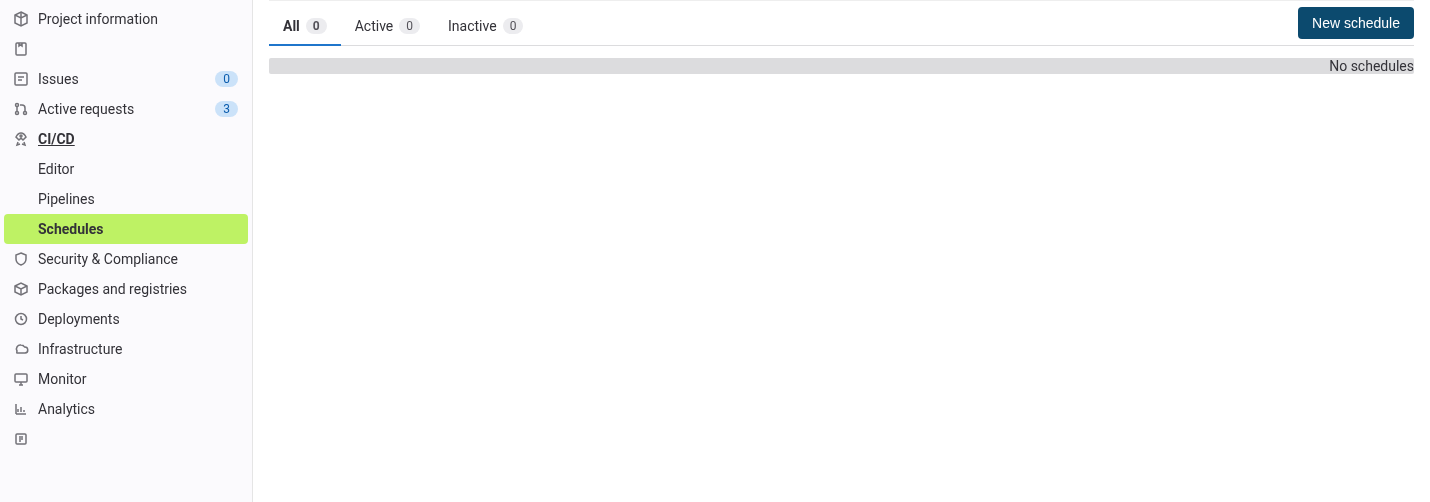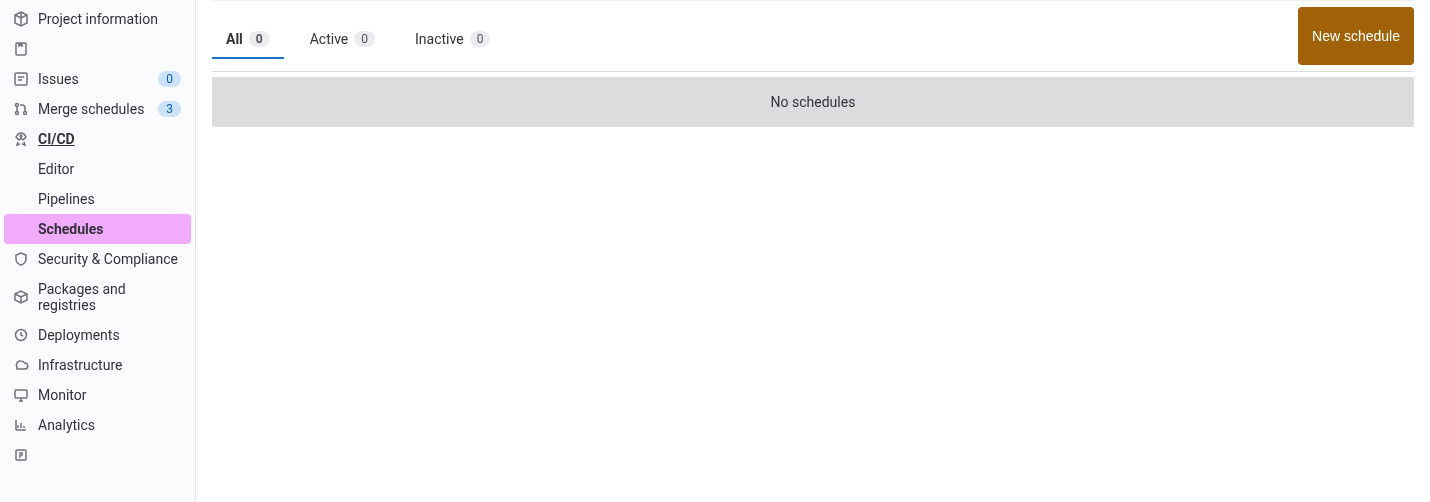--- a/index.html
+++ b/index.html
@@ -7,21 +7,21 @@
       font-family: -apple-system, BlinkMacSystemFont, "Segoe UI", Roboto, "Helvetica Neue", Arial, sans-serif;
       font-size: 14px;
       color: #333238;
       background: #fff;
       display: flex;
       width: 1430px;
       height: 502px;
       overflow: hidden;
     }
     .sidebar {
-      width: 196px;
+      width: 253px;
       background: #fbfafd;
       border-right: 1px solid #e5e5e5;
       padding-top: 4px;
       flex-shrink: 0;
     }
     .sidebar-item {
       display: flex;
       align-items: center;
       padding: 7px 14px 7px 13px;
       cursor: pointer;
@@ -47,21 +47,21 @@
       text-decoration: underline;
     }
     .sidebar-subitem {
       display: flex;
       align-items: center;
       padding: 7px 14px 7px 38px;
       cursor: pointer;
       color: #333238;
     }
     .sidebar-subitem.active {
-      background: #f0abfc;
+      background: #bef264;
       font-weight: 700;
       border-radius: 4px;
       margin: 0 4px;
       padding-left: 34px;
       padding-right: 10px;
     }
     .badge {
       background: #cbe2f9;
       color: #0b5cad;
       border-radius: 10px;
@@ -78,21 +78,21 @@
     }
     .tabs-row {
       display: flex;
       align-items: center;
       border-bottom: 1px solid #dcdcde;
       border-top: 1px solid #eee;
       padding-top: 6px;
     }
     .tabs {
       display: flex;
-      gap: 12px;
+      gap: 0;
       flex: 1;
     }
     .tab {
       display: flex;
       align-items: center;
       padding: 11px 14px 11px 14px;
       cursor: pointer;
       color: #333238;
       position: relative;
       gap: 6px;
@@ -112,35 +112,34 @@
     .tab-badge {
       background: #ececef;
       color: #535158;
       border-radius: 10px;
       padding: 1px 7px;
       font-size: 12px;
       min-width: 18px;
       text-align: center;
     }
     .btn-primary {
-      background: #a16207;
+      background: #0c4a6e;
       color: #fff;
       border: none;
       border-radius: 4px;
-      padding: 21px 14px;
+      padding: 8px 14px;
       font-size: 14px;
       cursor: pointer;
       margin-bottom: 6px;
     }
     .empty-box {
-      margin-top: 5px;
+      margin-top: 12px;
       background: #dcdcde;
       border-radius: 2px;
-      padding: 17px;
-      text-align: center;
+      text-align: right;
       color: #333238;
       font-size: 14px;
     }
     svg { display: block; }
   </style>
 </head>
 <body>
 
 <nav class="sidebar">
   <div class="sidebar-item">
@@ -172,21 +171,21 @@
   </div>
   <div class="sidebar-item">
     <span class="icon">
       <svg width="16" height="16" viewBox="0 0 16 16" fill="none" stroke="currentColor" stroke-width="1.5">
           <circle cx="4" cy="4" r="1.5"></circle>
           <circle cx="4" cy="12" r="1.5"></circle>
           <circle cx="12" cy="12" r="1.5"></circle>
           <path d="M4 5.5v5M12 10.5V7a3 3 0 0 0-3-3H7"></path>
         </svg>
     </span>
-    <span class="label">Merge schedules</span>
+    <span class="label">Active requests</span>
     <span class="badge">3</span>
   </div>
   <div class="sidebar-item active">
     <span class="icon">
       <svg width="16" height="16" viewBox="0 0 16 16" fill="none" stroke="currentColor" stroke-width="1.5">
           <path d="M8 2c3 0 5 4 5 4l-3 3-2-2-2 2-3-3s2-4 5-4z"></path>
           <circle cx="8" cy="5" r="1"></circle>
           <path d="M5 11l-1 3 3-1M11 11l1 3-3-1"></path>
         </svg>
     </span>

